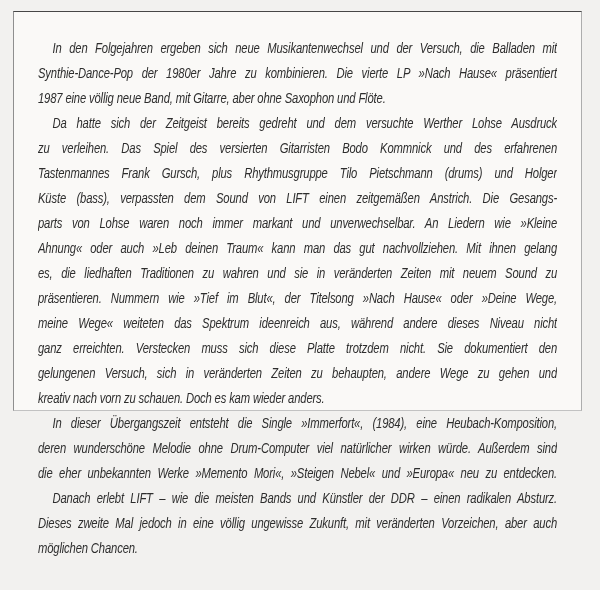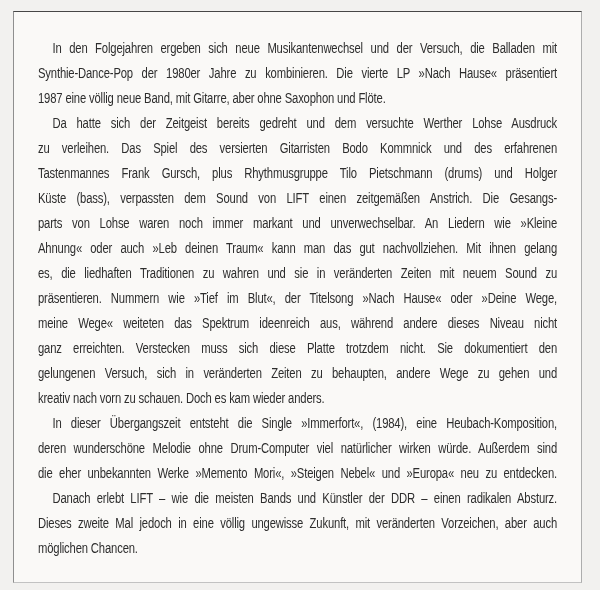--- a/index.html
+++ b/index.html
@@ -12,27 +12,28 @@
     width: 600px;
     height: 590px;
     background: var(--bg, #f2f1ef);
     overflow: hidden;
   }
   .paper-frame {
     position: absolute;
     left: 13px;
     top: 11px;
     width: 569px;
-    height: 572px;
+    height: 400px;
     box-sizing: border-box;
     background: var(--paper, #faf9f7);
     border-top: 1.5px solid var(--border-top, #474747);
     border-left: 1px solid var(--border-left, #8f8f8f);
     border-right: 1px solid var(--border-right, #adadad);
     border-bottom: 1px solid var(--border-bottom, #c2c2c2);
+    font-style: italic;
   }
   .text-area {
     position: absolute;
     left: 24px;
     top: 24px;
     width: 519px;
   }
   
   .text-column {
     width: 645px;

